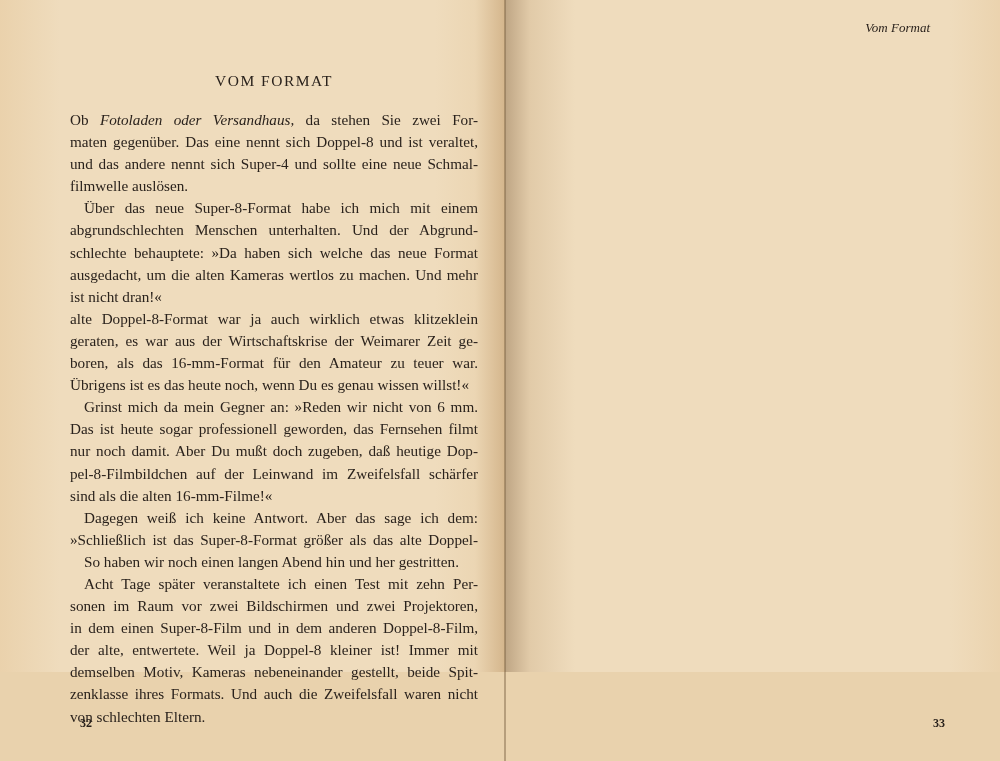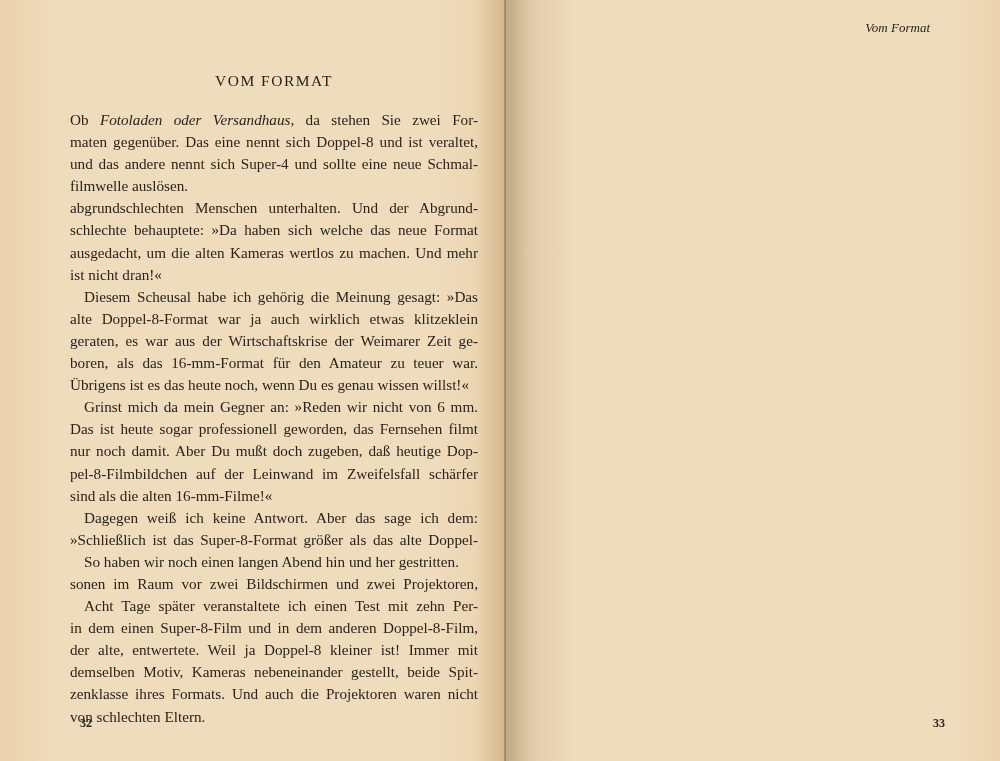--- a/index.html
+++ b/index.html
@@ -3,21 +3,21 @@
 <meta charset="utf-8">
 <style>
   html, body { margin: 0; padding: 0; }
   body {
     width: 1000px; height: 761px; overflow: hidden; position: relative;
     background: #e9d2ad;
     font-family: "DejaVu Serif", "Liberation Serif", serif;
     color: #2a221c;
   }
   .spread { position: absolute; inset: 0; display: flex; }
-  .page { position: relative; height: 761px; text-decoration: underline; }
+  .page { position: relative; height: 672px; text-decoration: underline; }
   .page-left {
     width: 505px;
     background:
       linear-gradient(to right, rgba(225,190,140,0.35) 0px, rgba(0,0,0,0) 60px),
       linear-gradient(to left, rgba(190,150,100,0.55) 0px, rgba(225,195,150,0.25) 30px, rgba(0,0,0,0) 70px),
       #efdcbd;
   }
   .page-right {
     width: 495px;
     background:
@@ -63,53 +63,53 @@
   <div class="page page-left">
     <div class="title">VOM FORMAT</div>
     <div class="body-text left-body" id="left-body">
         <div>
           <span class="line">Ob <em>Fotoladen oder Versandhaus,</em> da stehen Sie zwei For-</span>
           <span class="line">maten gegenüber. Das eine nennt sich Doppel-8 und ist veraltet,</span>
           <span class="line">und das andere nennt sich Super-4 und sollte eine neue Schmal-</span>
           <span class="line last">filmwelle auslösen.</span>
         </div>
         <div>
+          <span class="line indent">Über das neue Super-8-Format habe ich mich mit einem</span>
           <span class="line">abgrundschlechten Menschen unterhalten. Und der Abgrund-</span>
           <span class="line">schlechte behauptete: »Da haben sich welche das neue Format</span>
           <span class="line">ausgedacht, um die alten Kameras wertlos zu machen. Und mehr</span>
           <span class="line last">ist nicht dran!«</span>
         </div>
         <div>
-          <span class="line indent">Diesem Scheusal habe ich gehörig die Meinung gesagt: »Das</span>
           <span class="line">alte Doppel-8-Format war ja auch wirklich etwas klitzeklein</span>
           <span class="line">geraten, es war aus der Wirtschaftskrise der Weimarer Zeit ge-</span>
           <span class="line">boren, als das 16-mm-Format für den Amateur zu teuer war.</span>
           <span class="line last">Übrigens ist es das heute noch, wenn Du es genau wissen willst!«</span>
         </div>
         <div>
           <span class="line indent">Grinst mich da mein Gegner an: »Reden wir nicht von 6 mm.</span>
           <span class="line">Das ist heute sogar professionell geworden, das Fernsehen filmt</span>
           <span class="line">nur noch damit. Aber Du mußt doch zugeben, daß heutige Dop-</span>
           <span class="line">pel-8-Filmbildchen auf der Leinwand im Zweifelsfall schärfer</span>
           <span class="line last">sind als die alten 16-mm-Filme!«</span>
         </div>
         <div>
           <span class="line indent">Dagegen weiß ich keine Antwort. Aber das sage ich dem:</span>
           <span class="line">»Schließlich ist das Super-8-Format größer als das alte Doppel-</span>
         </div>
         <div>
           <span class="line indent last">So haben wir noch einen langen Abend hin und her gestritten.</span>
         </div>
         <div>
+          <span class="line indent">Acht Tage später veranstaltete ich einen Test mit zehn Per-</span>
           <span class="line">sonen im Raum vor zwei Bildschirmen und zwei Projektoren,</span>
-          <span class="line indent">Acht Tage später veranstaltete ich einen Test mit zehn Per-</span>
           <span class="line">in dem einen Super-8-Film und in dem anderen Doppel-8-Film,</span>
           <span class="line">der alte, entwertete. Weil ja Doppel-8 kleiner ist! Immer mit</span>
           <span class="line">demselben Motiv, Kameras nebeneinander gestellt, beide Spit-</span>
-          <span class="line">zenklasse ihres Formats. Und auch die Projektoren waren nicht</span>
+          <span class="line">zenklasse ihres Formats. Und auch die Zweifelsfall waren nicht</span>
           <span class="line last">von schlechten Eltern.</span>
         </div>
       </div>
     <div class="page-num pn-left">32</div>
   </div>
   <div class="page page-right">
     <div class="running-head">Vom Format</div>
 
     <div class="page-num pn-right" style="left:428px">33</div>
   </div>

